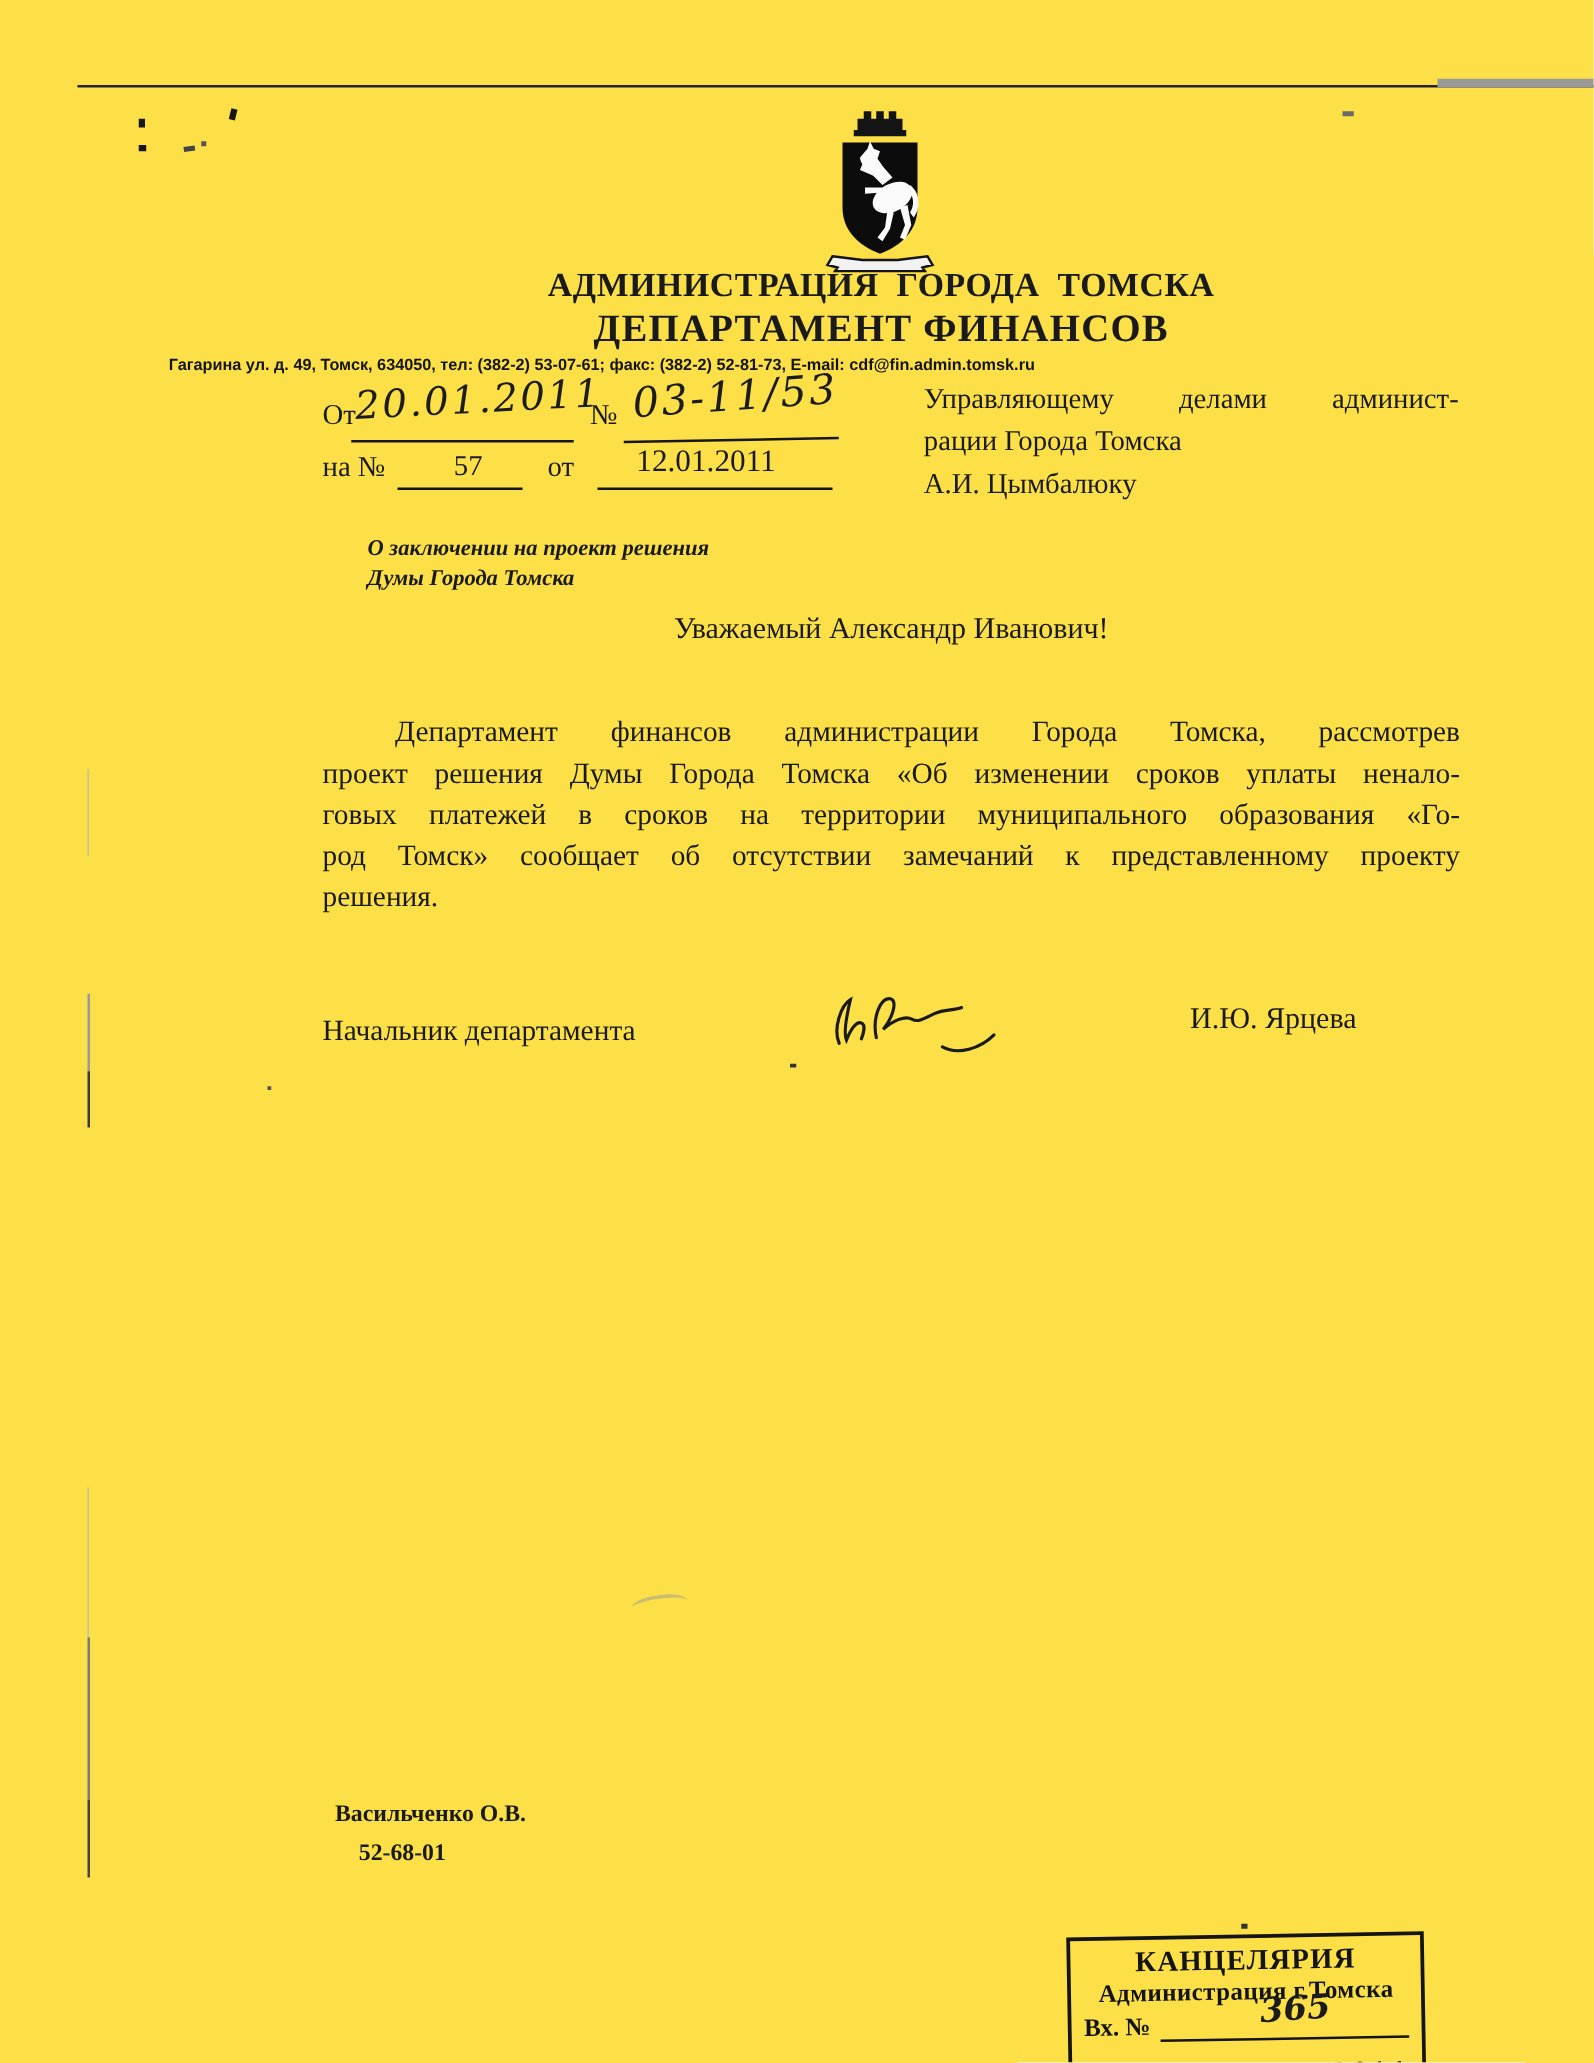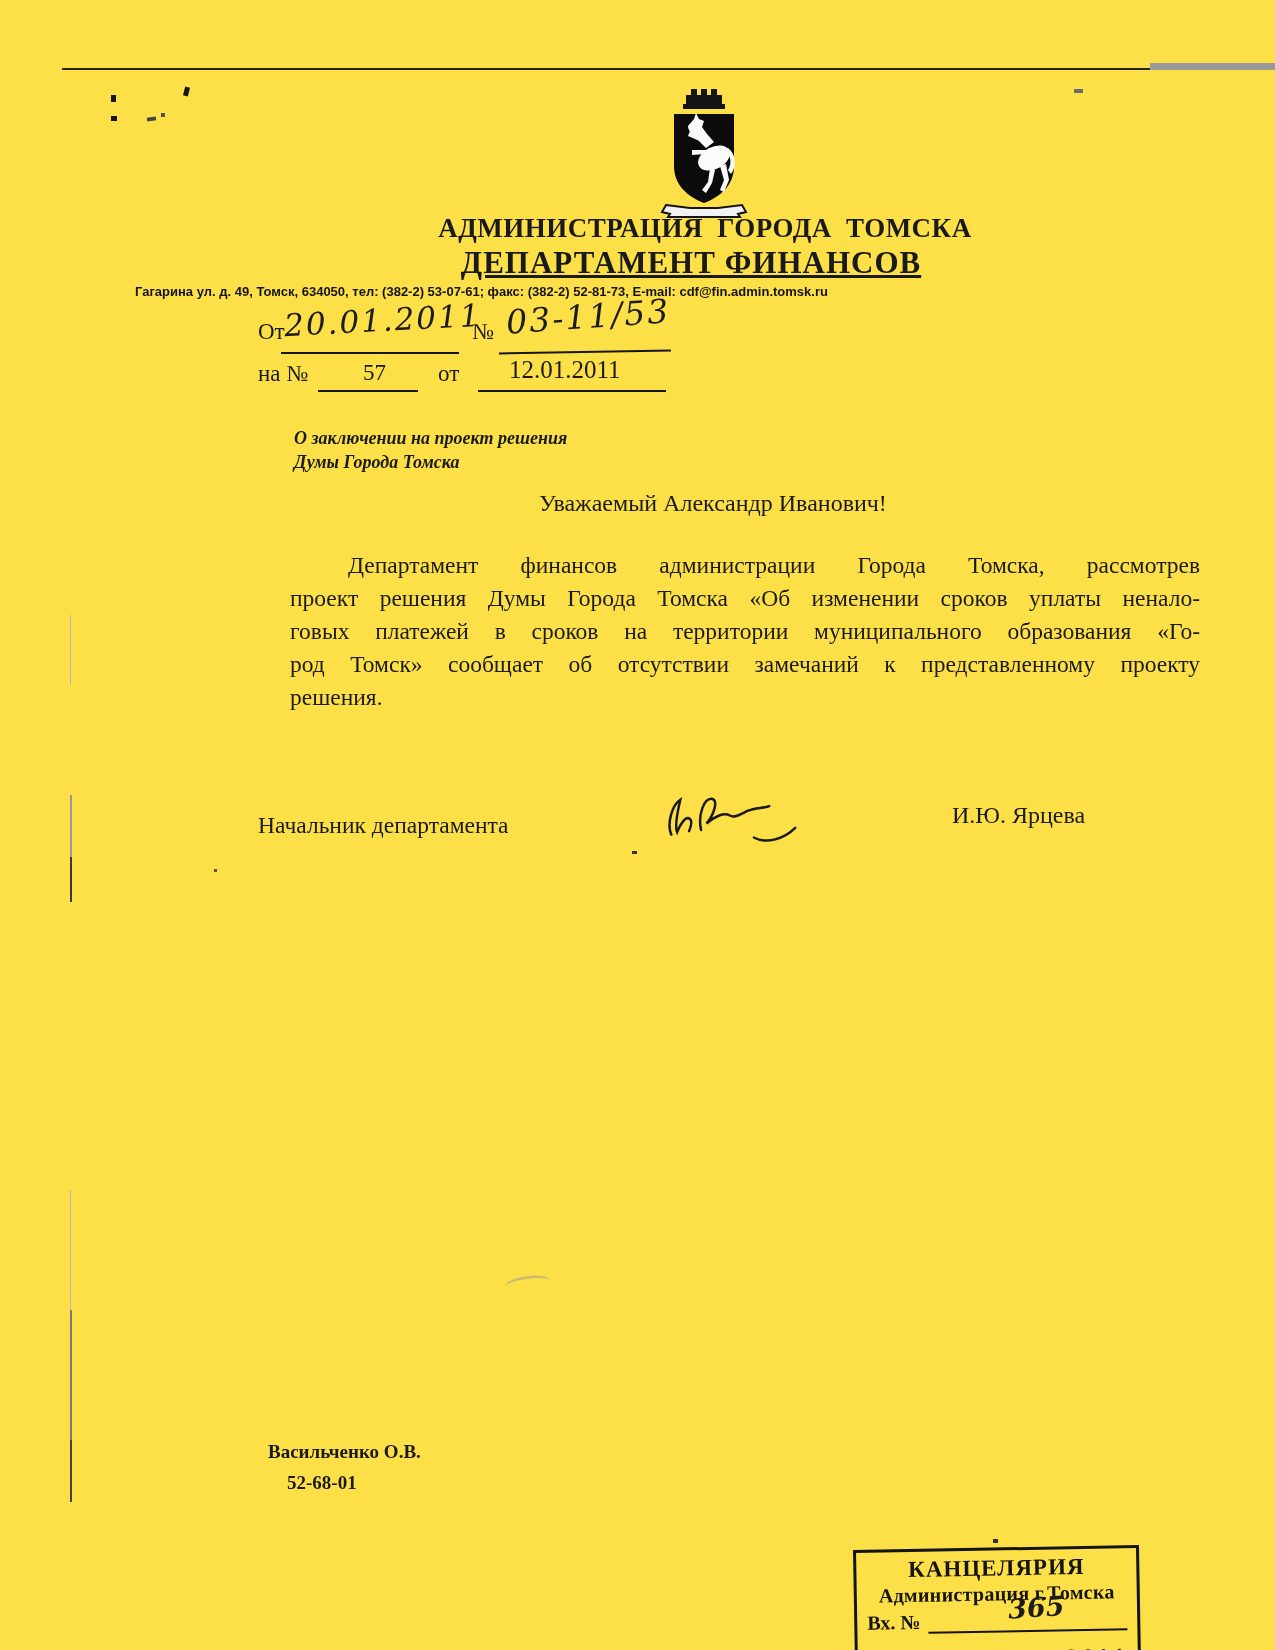--- a/index.html
+++ b/index.html
@@ -64,46 +64,51 @@
       <path d="M44,58 L30,52 L32,47 L46,53 Z"></path>
       <path d="M48,66 L34,66 L34,71 L48,70 Z"></path>
       <path d="M62,82 L66,96 L62,106 L66,108 L71,96 L68,80 Z"></path>
       <path d="M52,84 L50,98 L44,106 L48,109 L54,99 L57,86 Z"></path>
       <path d="M70,64 C78,70 79,82 73,90 L70,86 C74,80 73,72 68,68 Z"></path>
     </g>
     <path d="M8,121 L32,124 L60,124 L84,121 L88,128 L80,130 L82,133 L10,133 L12,130 L4,128 Z" fill="#f2f2f2" stroke="#141414" stroke-width="2"></path>
   </svg>
 
   <div class="abs hdr1" style="left:135px;top:213px;width:1140px;">АДМИНИСТРАЦИЯ ГОРОДА ТОМСКА</div>
-  <div class="abs hdr2" style="left:121px;top:245px;width:1140px;text-decoration:underline;">ДЕПАРТАМЕНТ ФИНАНСОВ</div>
+  <div class="abs hdr2" style="left:135px;top:245px;width:1140px;">ДЕПАРТАМЕНТ ФИНАНСОВ</div>
   <div class="abs contact" style="left:135px;top:284px;width:1140px;">Гагарина ул. д. 49, Томск, 634050, тел: (382-2) 53-07-61;  факс: (382-2) 52-81-73, E-mail: cdf@fin.admin.tomsk.ru</div>
 
   <div class="abs serif" style="left:258px;top:319px;font-size:23px;">От</div>
   <div class="abs hand" style="left:284px;top:302px;font-size:31px;letter-spacing:2px;transform:rotate(-3deg);">20.01.2011</div>
   <div class="underline" style="left:281px;top:352px;width:178px;"></div>
   <div class="abs serif" style="left:472px;top:319px;font-size:23px;">№</div>
   <div class="abs hand" style="left:506px;top:297px;font-size:33px;letter-spacing:2px;transform:rotate(-4deg);">03-11/53</div>
   <div class="underline" style="left:499px;top:351px;width:172px;transform:rotate(-1deg);"></div>
 
   <div class="abs serif" style="left:258px;top:361px;font-size:23px;">на №</div>
   <div class="abs serif" style="left:331px;top:360px;font-size:23px;margin-left:32px;">57</div>
   <div class="underline" style="left:318px;top:390px;width:100px;"></div>
   <div class="abs serif" style="left:438px;top:361px;font-size:23px;">от</div>
   <div class="abs serif" style="left:509px;top:356px;font-size:25px;">12.01.2011</div>
   <div class="underline" style="left:478px;top:390px;width:188px;"></div>
 
+  <div class="abs serif" style="left:739px;top:302px;width:428px;font-size:23px;line-height:34px;">
+    <div class="jline" style="height:34px;line-height:34px;">Управляющему делами админист-</div>
+    <div>рации Города Томска</div>
+    <div>А.И. Цымбалюку</div>
+  </div>
 
   <div class="abs serif" style="left:258px;top:426px;font-size:18px;font-style:italic;font-weight:600;line-height:24px;margin-left:36px;">
     <div>О заключении на проект решения</div>
     <div>Думы Города Томска</div>
   </div>
 
   <div class="abs serif" style="left:258px;top:490px;width:910px;text-align:center;font-size:24px;">Уважаемый Александр Иванович!</div>
 
-  <div class="abs serif" style="left:258px;top:549px;width:910px;margin-left:32px;">
+  <div class="abs serif" style="left:258px;top:570px;width:910px;">
     <div class="body-line jline" style="padding-left:58px;">Департамент финансов администрации Города Томска, рассмотрев</div>
     <div class="body-line jline">проект решения Думы Города Томска «Об изменении сроков уплаты ненало-</div>
     <div class="body-line jline">говых платежей в сроков на территории муниципального образования «Го-</div>
     <div class="body-line jline">род Томск» сообщает об отсутствии замечаний к представленному проекту</div>
     <div class="body-line">решения.</div>
   </div>
 
   <div class="abs serif" style="left:258px;top:812px;font-size:23.5px;">Начальник департамента</div>
   <svg class="abs" style="left:652px;top:776px;transform:rotate(-5deg);" width="190" height="80" viewBox="0 0 190 80">
     <g fill="none" stroke="#1a1a1a" stroke-width="2.5" stroke-linecap="round">

